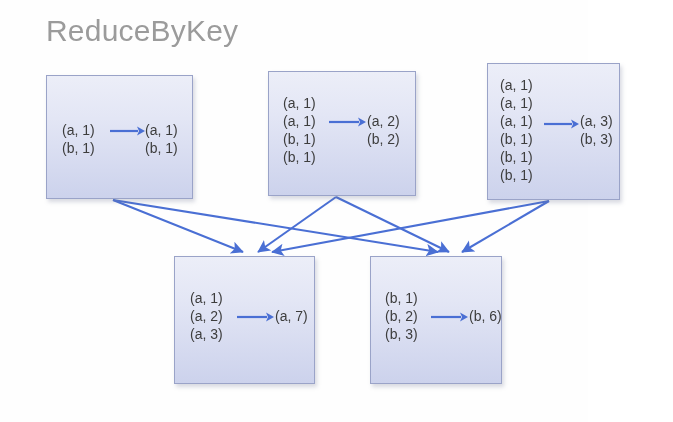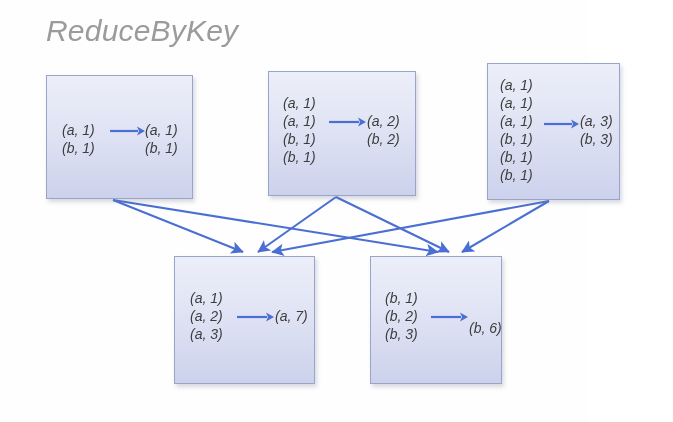--- a/index.html
+++ b/index.html
@@ -11,21 +11,20 @@
     height: 422px;
     background: #ffffff;
     font-family: "Liberation Sans", sans-serif;
     overflow: hidden;
   }
   #stage {
     position: relative;
     width: 588px;
     height: 422px;
     background: #fefefe;
-    font-style: italic;
   }
   #title {
     position: absolute;
     left: 46px;
     top: 14px;
     font-size: 30px;
     font-weight: 300;
     letter-spacing: 0.2px;
     color: #9b9b9b;
     white-space: nowrap;
@@ -158,18 +157,18 @@
   <div class="box" style="left:370px; top:256px; width:132px; height:128px;">
     <div class="rows left" style="left:14px; top:32px;">
       <div>(b, 1)</div>
       <div>(b, 2)</div>
       <div>(b, 3)</div>
     </div>
     <svg class="inner-arrow" style="left:60px; top:54px; width:38px;" viewBox="0 0 38 12">
       <line x1="0" y1="6" x2="30" y2="6" stroke="#4a6fd4" stroke-width="2.2"></line>
       <path d="M29,1.6 L37,6 L29,10.4 L31,6 z" fill="#4a6fd4"></path>
     </svg>
-    <div class="rows right" style="left:98px; top:50px;margin-top:12px;">
+    <div class="rows right" style="left:98px; top:50px;">
       <div>(b, 6)</div>
     </div>
   </div>
 
 </div>
 
 </body></html>

